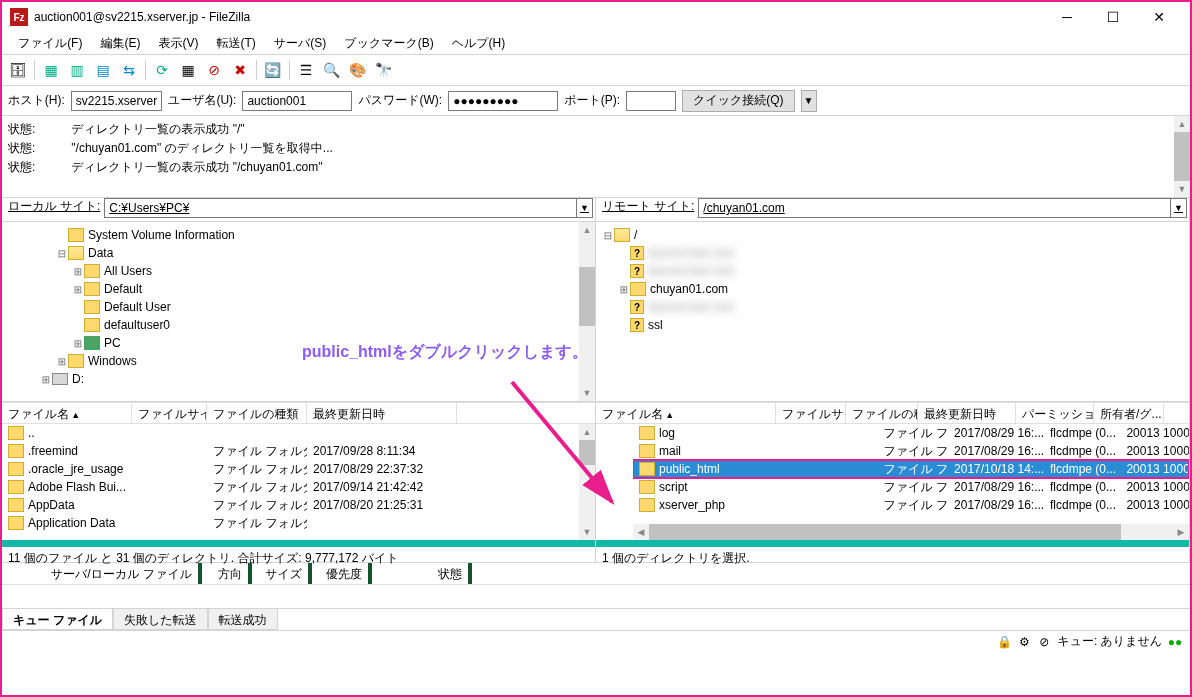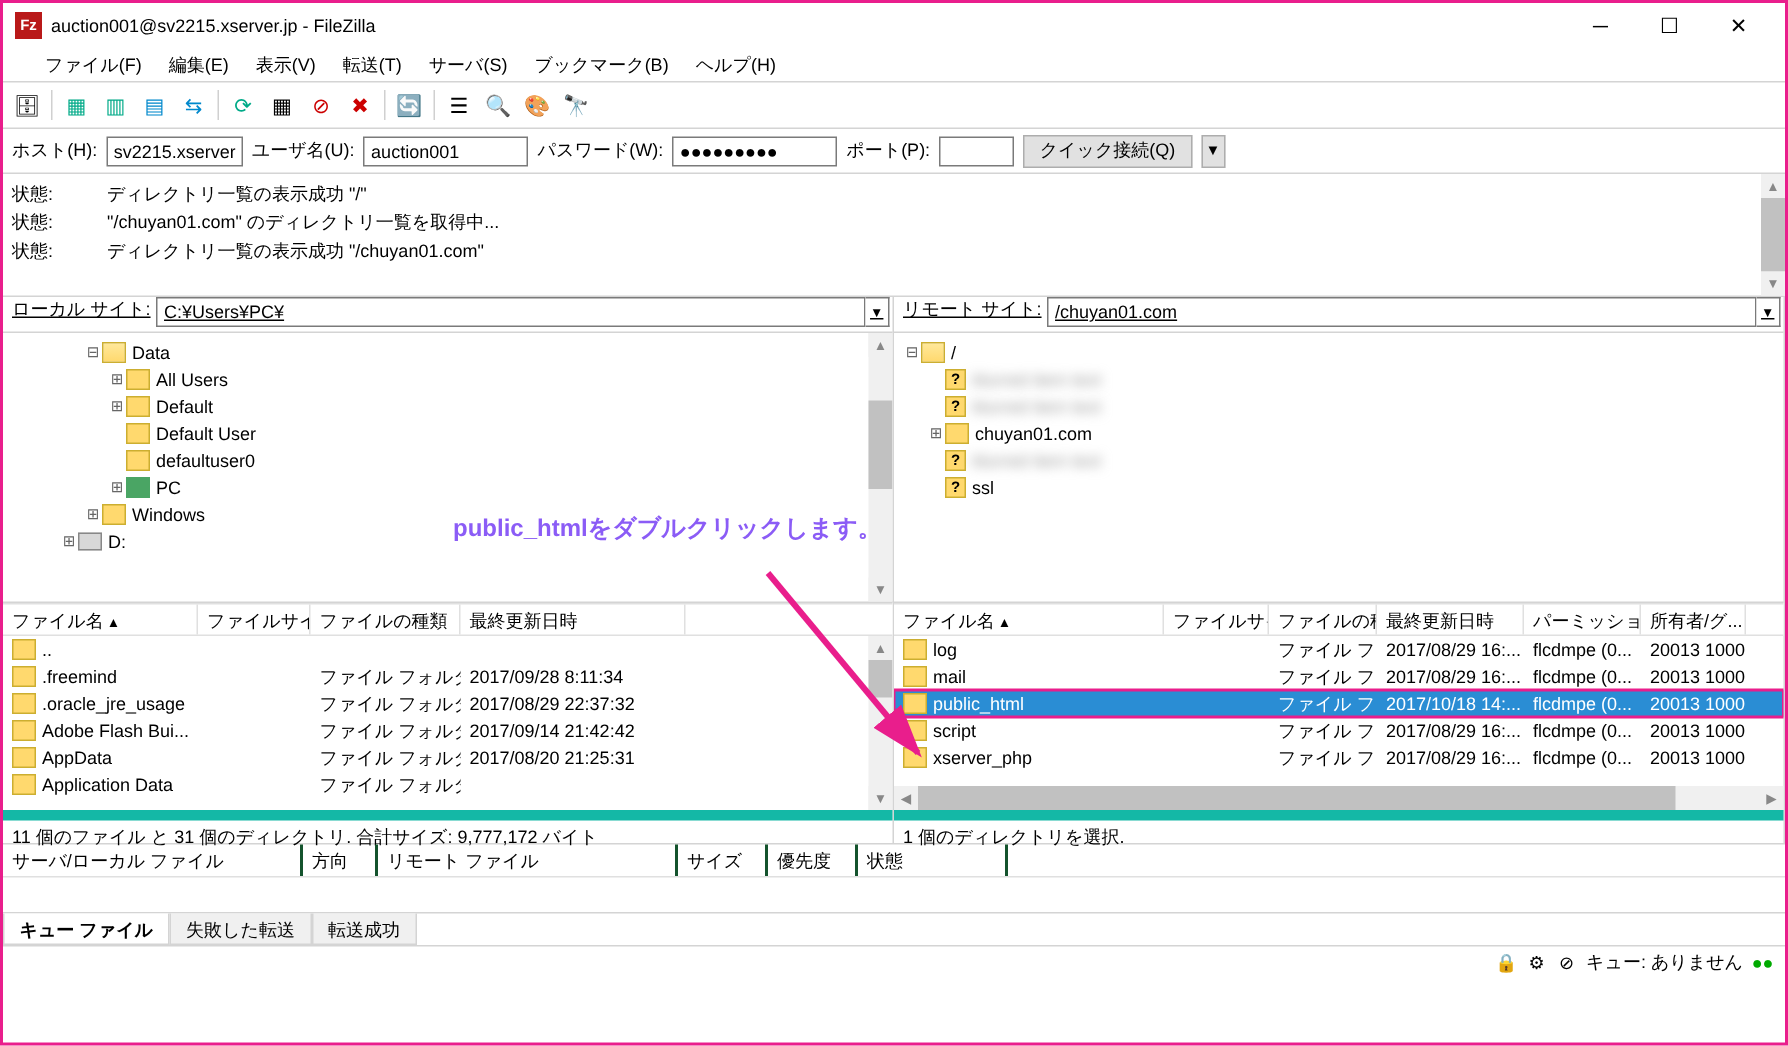--- a/index.html
+++ b/index.html
@@ -2,21 +2,21 @@
 <html><head>
 <meta charset="utf-8">
 <style>
 * { box-sizing: border-box; margin: 0; padding: 0; }
 body { font-family: "Meiryo UI", "MS PGothic", sans-serif; font-size: 12px; background: #fff; color: #000; width: 1192px; height: 697px; border: 2px solid #e91e8c; position: relative; overflow: hidden; }
 .titlebar { height: 30px; display: flex; align-items: center; padding: 0 8px; background: #fff; }
 .title-icon { width: 18px; height: 18px; background: #b91919; color: #fff; font-weight: bold; font-size: 10px; display: flex; align-items: center; justify-content: center; margin-right: 6px; }
 .title-text { flex: 1; font-size: 12px; }
 .win-ctrl { display: flex; gap: 0; }
 .win-btn { width: 46px; height: 28px; display: flex; align-items: center; justify-content: center; font-size: 14px; }
-.menubar { height: 22px; display: flex; align-items: center; padding: 0 20px; gap: 2px; }
+.menubar { height: 22px; display: flex; align-items: center; padding: 0 8px; gap: 2px; }
 .menu-item { padding: 2px 8px; }
 .toolbar { height: 32px; display: flex; align-items: center; padding: 0 4px; gap: 2px; border-top: 1px solid #d4d4d4; border-bottom: 1px solid #d4d4d4; }
 .tb-btn { width: 24px; height: 24px; display: flex; align-items: center; justify-content: center; font-size: 14px; }
 .tb-sep { width: 1px; height: 20px; background: #d0d0d0; margin: 0 2px; }
 .quickbar { height: 30px; display: flex; align-items: center; padding: 0 6px; gap: 6px; border-bottom: 1px solid #d4d4d4; }
 .quickbar label { font-size: 12px; }
 .quickbar input { border: 1px solid #7a7a7a; height: 20px; padding: 0 4px; font-size: 12px; }
 .quick-btn { border: 1px solid #adadad; background: #e1e1e1; height: 22px; padding: 0 10px; font-size: 12px; }
 .drop-btn { border: 1px solid #adadad; background: #e1e1e1; height: 22px; width: 16px; font-size: 10px; }
 .log-pane { height: 82px; overflow: auto; padding: 4px 6px; border-bottom: 1px solid #d4d4d4; font-size: 12px; line-height: 19px; position: relative; }
@@ -51,21 +51,21 @@
 .right-pane .col-owner { width: 70px; }
 .sort-arrow { font-size: 9px; margin-left: 2px; }
 .list-body { flex: 1; overflow: auto; position: relative; }
 .list-row { display: flex; height: 18px; align-items: center; }
 .list-row.selected { background: #2a8dd4; }
 .list-row.highlighted { outline: 2px solid #e91e8c; outline-offset: -1px; }
 .list-cell { padding: 0 6px; white-space: nowrap; overflow: hidden; display: flex; align-items: center; }
 .status-line { height: 22px; padding: 3px 6px; border-top: 7px solid #14b8a6; }
 .queue-pane { height: 46px; border-top: 1px solid #d4d4d4; }
 .queue-header { display: flex; height: 22px; border-bottom: 1px solid #e0e0e0; }
-.q-col { padding: 3px 6px; border-right: 2px solid #14532d; white-space: nowrap; }
+.q-col { padding: 3px 6px; border-right: 4px solid #14532d; white-space: nowrap; text-align: right; }
 .bottom-tabs { height: 22px; display: flex; border-top: 1px solid #d4d4d4; }
 .tab { padding: 3px 10px; border: 1px solid #d4d4d4; border-top: none; background: #f0f0f0; }
 .tab.active { background: #fff; font-weight: bold; }
 .statusbar { height: 22px; display: flex; align-items: center; justify-content: flex-end; padding: 0 8px; gap: 6px; border-top: 1px solid #d4d4d4; }
 .sb-icon { width: 14px; height: 14px; display: inline-flex; align-items: center; justify-content: center; font-size: 12px; }
 .annotation { position: absolute; top: 340px; left: 300px; color: #8b5cf6; font-weight: bold; font-size: 16px; pointer-events: none; z-index: 100; }
 .arrow { position: absolute; top: 370px; left: 500px; pointer-events: none; z-index: 100; }
 .scrollbar-v { position: absolute; right: 0; top: 0; bottom: 0; width: 16px; background: #f0f0f0; display: flex; flex-direction: column; }
 .scrollbar-h { position: absolute; left: 0; right: 0; bottom: 0; height: 16px; background: #f0f0f0; display: flex; }
 .sb-arrow { width: 16px; height: 16px; display: flex; align-items: center; justify-content: center; font-size: 9px; color: #888; background: #f0f0f0; }
@@ -142,20 +142,25 @@
 
 <div class="main-split">
 
   <div class="left-pane">
     <div class="site-row">
       <span class="site-label">ローカル サイト:</span>
       <input class="site-input" value="C:¥Users¥PC¥" style="">
       <div class="site-drop">▼</div>
     </div>
     <div class="tree-pane" id="local-tree" style="height:180px;flex:none;">
+      <div class="tree-item" style="padding-left: 48px;">
+          <span class="tree-toggle"></span>
+          <span class="folder-icon"></span>
+          <span>System Volume Information</span>
+        </div>
         <div class="tree-item" style="padding-left: 48px;">
           <span class="tree-toggle">⊟</span>
           <span class="folder-open"></span>
           <span>Data</span>
         </div>
         <div class="tree-item" style="padding-left: 64px;">
           <span class="tree-toggle">⊞</span>
           <span class="folder-icon"></span>
           <span>All Users</span>
         </div>
@@ -307,21 +312,21 @@
         </div>
       </div>
     <div class="list-header" id="remote-list-header">
         <div class="list-col col-name">ファイル名<span class="sort-arrow">▲</span></div>
         <div class="list-col col-size">ファイルサイズ</div>
         <div class="list-col col-type">ファイルの種類</div>
         <div class="list-col col-date">最終更新日時</div>
         <div class="list-col col-perm">パーミッション</div>
         <div class="list-col col-owner">所有者/グ...</div>
       </div>
-    <div class="list-body" id="remote-list-body" style="height:110px;">
+    <div class="list-body" id="remote-list-body" style="height:110px;margin-left:37px;">
       <div class="list-row">
           <div class="list-cell col-name">
             <span class="folder-icon"></span>
             <span>log</span>
           </div>
           <div class="list-cell col-size"></div>
           <div class="list-cell col-type">ファイル フォ...</div>
           <div class="list-cell col-date">2017/08/29 16:...</div>
           <div class="list-cell col-perm">flcdmpe (0...</div>
           <div class="list-cell col-owner">20013 1000</div>
@@ -378,21 +383,20 @@
       </div>
     </div>
     <div class="status-line">1 個のディレクトリを選択.</div>
   </div>
 </div>
 
 <div class="queue-pane">
   <div class="queue-header" id="queue-header">
       <div class="q-col" style="width: 200px;">サーバ/ローカル ファイル</div>
       <div class="q-col" style="width: 50px;">方向</div>
-      <div class="q-col" style="width: 200px;">リモート ファイル</div>
       <div class="q-col" style="width: 60px;">サイズ</div>
       <div class="q-col" style="width: 60px;">優先度</div>
       <div class="q-col" style="width: 100px;">状態</div>
     </div>
 </div>
 
 <div class="bottom-tabs" id="bottom-tabs">
     <div class="tab active">キュー ファイル</div>
     <div class="tab">失敗した転送</div>
     <div class="tab">転送成功</div>

